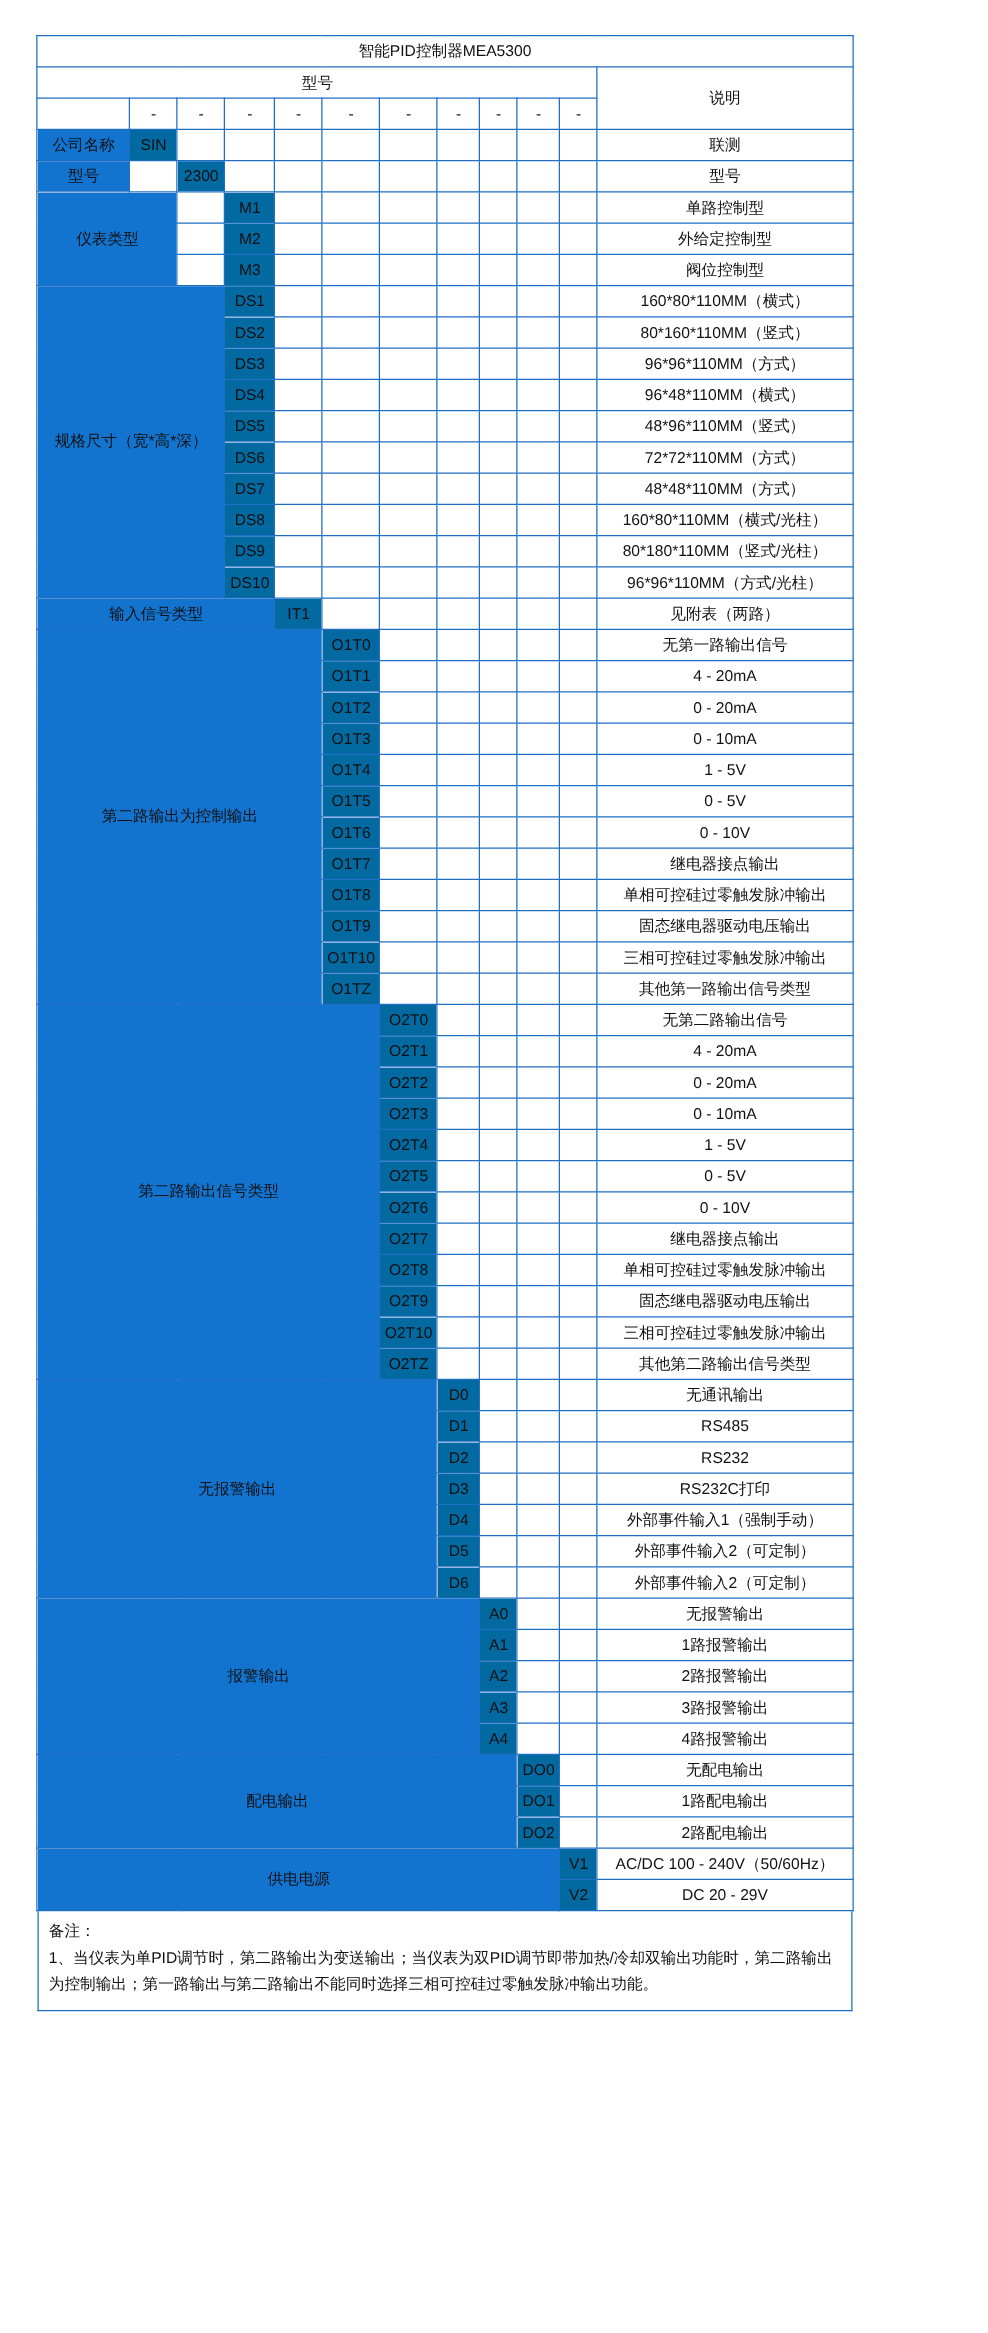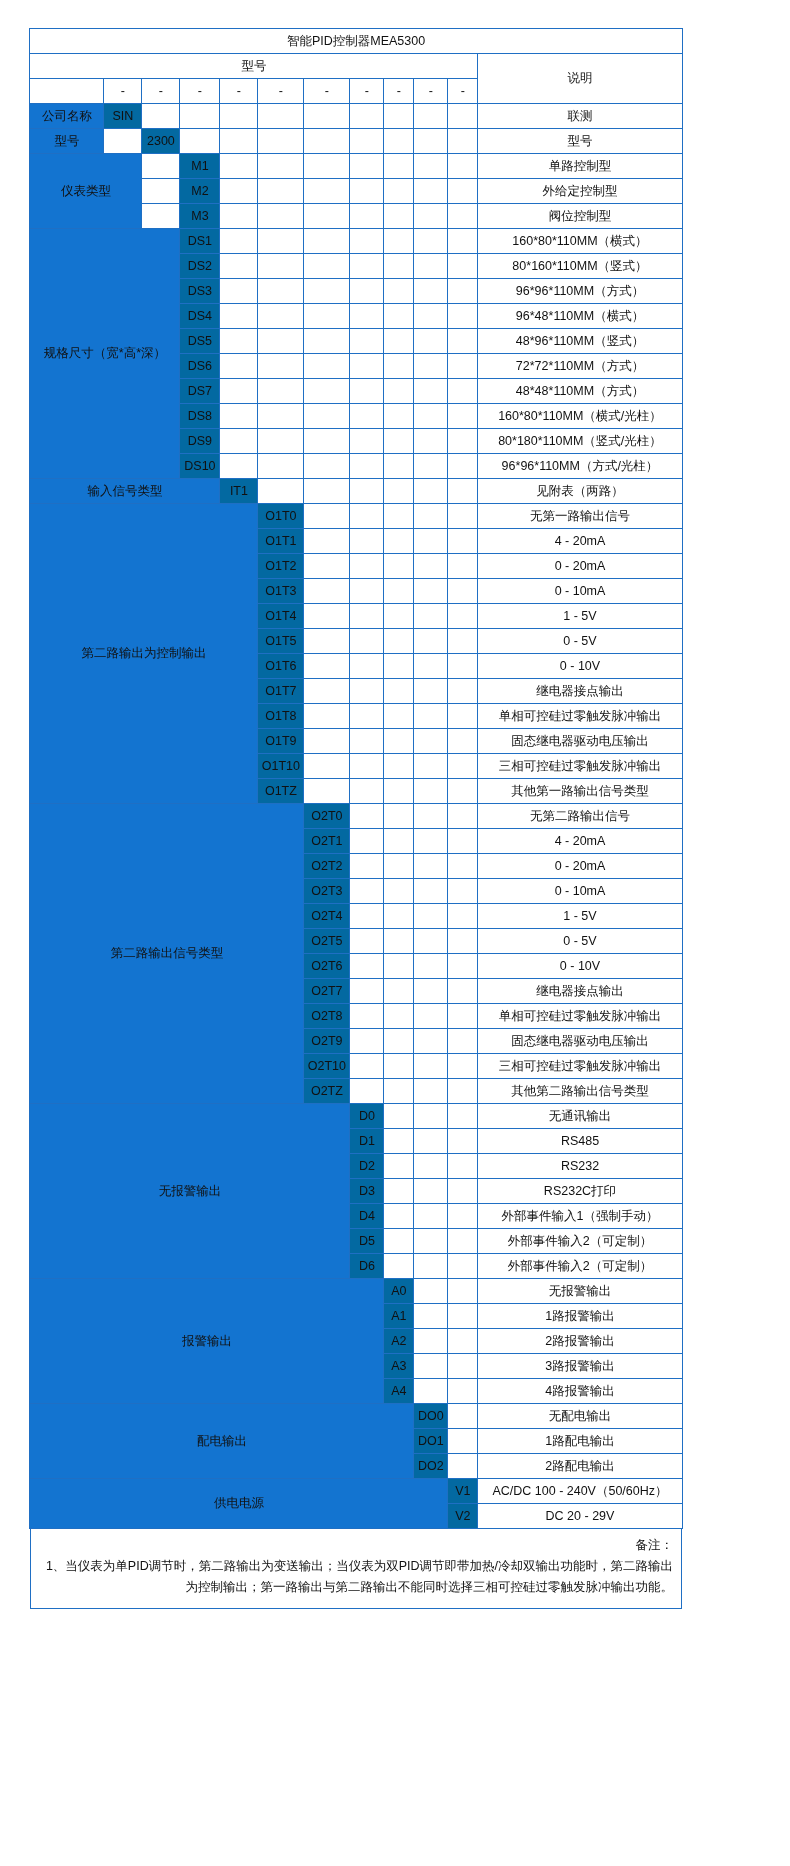--- a/index.html
+++ b/index.html
@@ -10,21 +10,21 @@
   table.spec td{border:1px solid #1f6fc4;font-size:12.5px;color:#111;text-align:center;vertical-align:middle;height:22px;padding:1px 2px;overflow:hidden;}
   .blue{background:#1374d0;color:#ffffff;font-weight:normal;}
   .white{background:#ffffff;}
   .title{font-size:14px;height:28px;background:#ffffff;color:#111;}
   .modelhdr{height:24px;}
   .dashrow td{height:20px;font-size:12px;}
   .desc{font-size:12.5px;}
   .codecell{font-size:12.5px;background:#0369a1;}
   .leftlabel{font-size:13px;}
   .note{width:652px;margin:0 auto;border:1px solid #1f6fc4;border-top:none;font-size:12.5px;line-height:21px;color:#111;padding:6px 8px 10px 8px;box-sizing:border-box;}
-  .note div{margin:0;text-align:right;}
+  .note div{margin:0;}
   .red-top{border-top:1px solid #d0202a !important;}
   .pwr{height:26px;}
 </style>
 </head>
 <body>
 
 <div id="page">
   <div class="wrap">
     <table class="spec">
       <colgroup>

